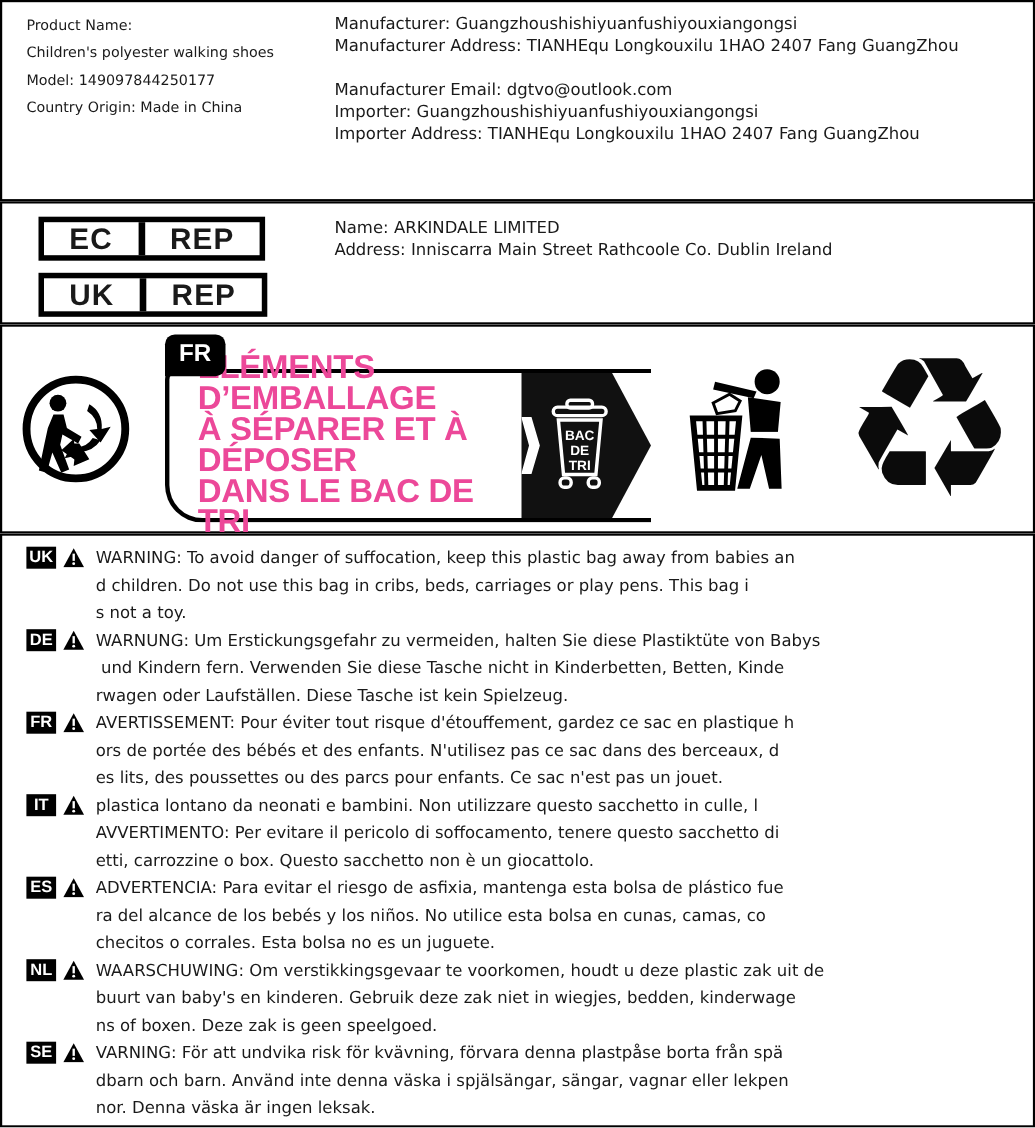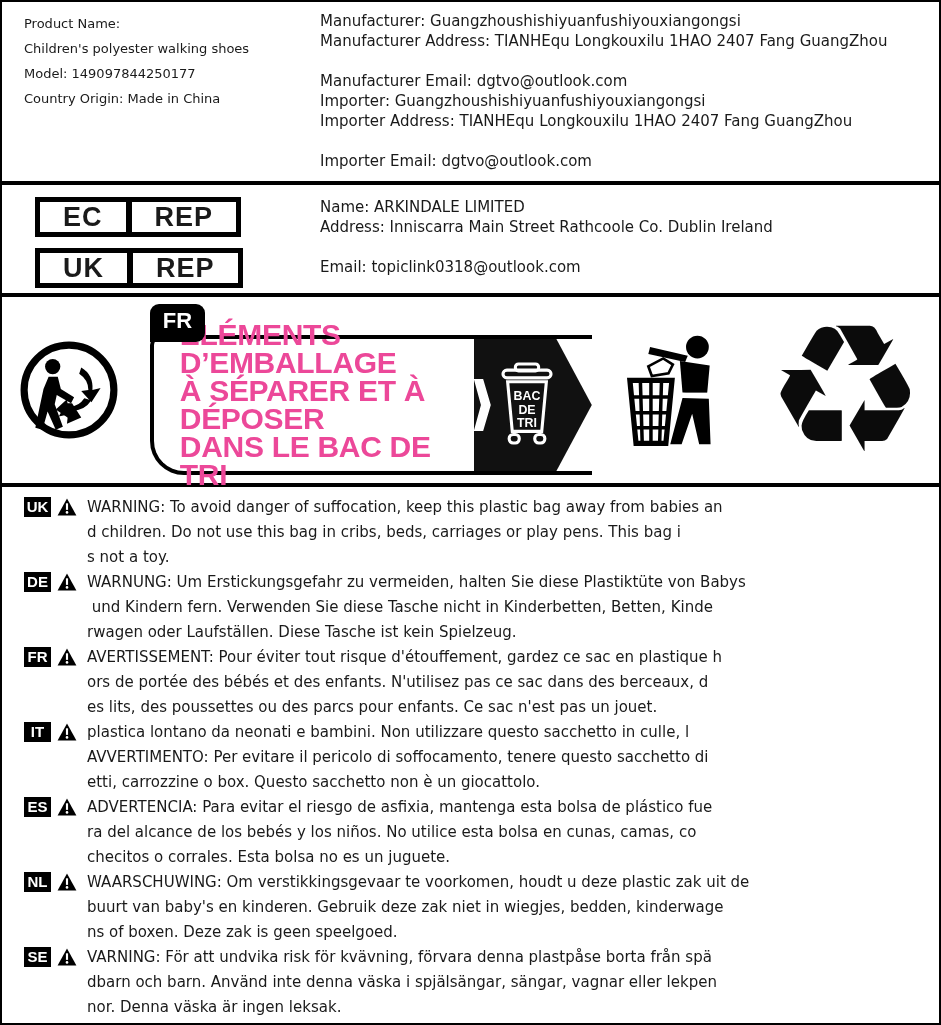--- a/index.html
+++ b/index.html
@@ -4,21 +4,21 @@
 <style>
   * { box-sizing: border-box; margin: 0; padding: 0; }
   body { background: #fff; font-family: "DejaVu Sans", "Liberation Sans", sans-serif; color: #1a1a1a; }
   .page { width: 941px; height: 1025px; background: #fff; }
   .section { border: 2px solid #000; width: 941px; position: relative; background: #fff; }
 
   
   #sec1 { height: 183px; }
   .leftcol { padding: 9px 0 0 22px; width: 300px; }
   .leftcol .line { font-size: 13px; line-height: 25px; min-height: 25px; white-space: pre-wrap; }
-  .rightcol { position: absolute; left: 318px; top: 9px; width: 610px; }
+  .rightcol { position: absolute; left: 302px; top: 9px; width: 610px; }
   .rline { font-size: 15px; line-height: 20px; min-height: 20px; white-space: pre-wrap; }
 
   
   #sec2 { height: 112px; }
   .repwrap { padding: 12px 0 0 33px; }
   .repbox { display: flex; align-items: stretch; border: 5px solid #000; width: fit-content; background: #fff; margin-bottom: 11px; }
   .repbox .cell { font-family: "Liberation Sans", sans-serif; font-weight: 700; font-size: 27px; line-height: 30px; padding: 0 23px; letter-spacing: 1px; }
   .repbox .vdiv { width: 6px; background: #000; }
 
   
@@ -54,42 +54,40 @@
       <div class="line">Country Origin: Made in China</div>
     </div>
     <div class="rightcol">
       <div class="rline">Manufacturer: Guangzhoushishiyuanfushiyouxiangongsi</div>
       <div class="rline">Manufacturer Address: TIANHEqu Longkouxilu 1HAO 2407 Fang GuangZhou</div>
       <div class="rline"></div>
       <div class="rline">Manufacturer Email: dgtvo@outlook.com</div>
       <div class="rline">Importer: Guangzhoushishiyuanfushiyouxiangongsi</div>
       <div class="rline">Importer Address: TIANHEqu Longkouxilu 1HAO 2407 Fang GuangZhou</div>
       <div class="rline"></div>
-      <div class="rline">Importer Email: dgtvo@outlook.com</div>
     </div>
   </div>
 
   <div class="section" id="sec2">
     <div class="repwrap">
       <div class="repbox">
         <span class="cell">EC</span>
         <span class="vdiv"></span>
         <span class="cell">REP</span>
       </div>
       <div class="repbox">
         <span class="cell">UK</span>
         <span class="vdiv"></span>
         <span class="cell">REP</span>
       </div>
     </div>
     <div class="rightcol" style="top:12px">
       <div class="rline">Name: ARKINDALE LIMITED</div>
       <div class="rline">Address: Inniscarra Main Street Rathcoole Co. Dublin Ireland</div>
       <div class="rline"></div>
-      <div class="rline">Email: topiclink0318@outlook.com</div>
     </div>
   </div>
 
   <div class="section" id="sec3">
     <svg width="102" height="102" viewBox="0 0 100 100">
       <circle cx="50" cy="50" r="44" fill="none" stroke="#000" stroke-width="7"></circle>
       <circle cx="34" cy="27" r="7.5" fill="#000"></circle>
       <path fill="#000" d="M30,37 l9,0 3,12 13,8 -3,6 -14,-8 -2,9 8,22 -7,3 -8,-18 -5,18 -7,-2 5,-24 3,-14 z"></path>
       <path fill="#000" d="M62,28 q12,7 11,22 l8,-2 -9,14 -10,-11 7,-1 q0,-10 -9,-16 z"></path>
       <path fill="#000" d="M72,60 q-8,12 -23,10 l1,8 -13,-9 11,-10 1,7 q10,1 16,-8 z"></path>

